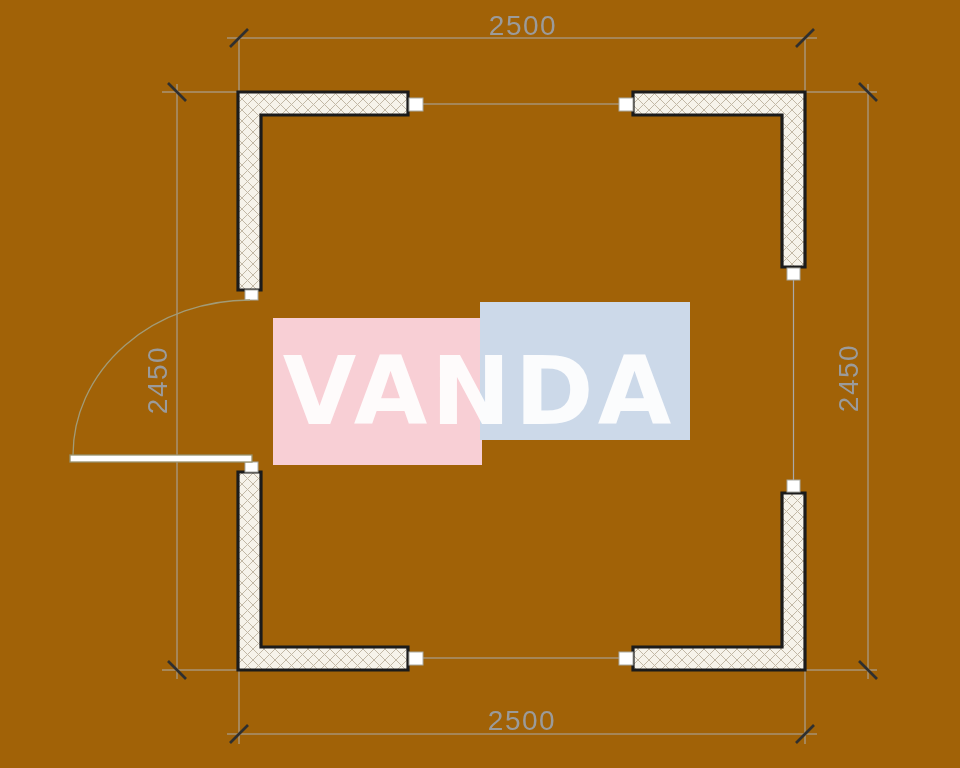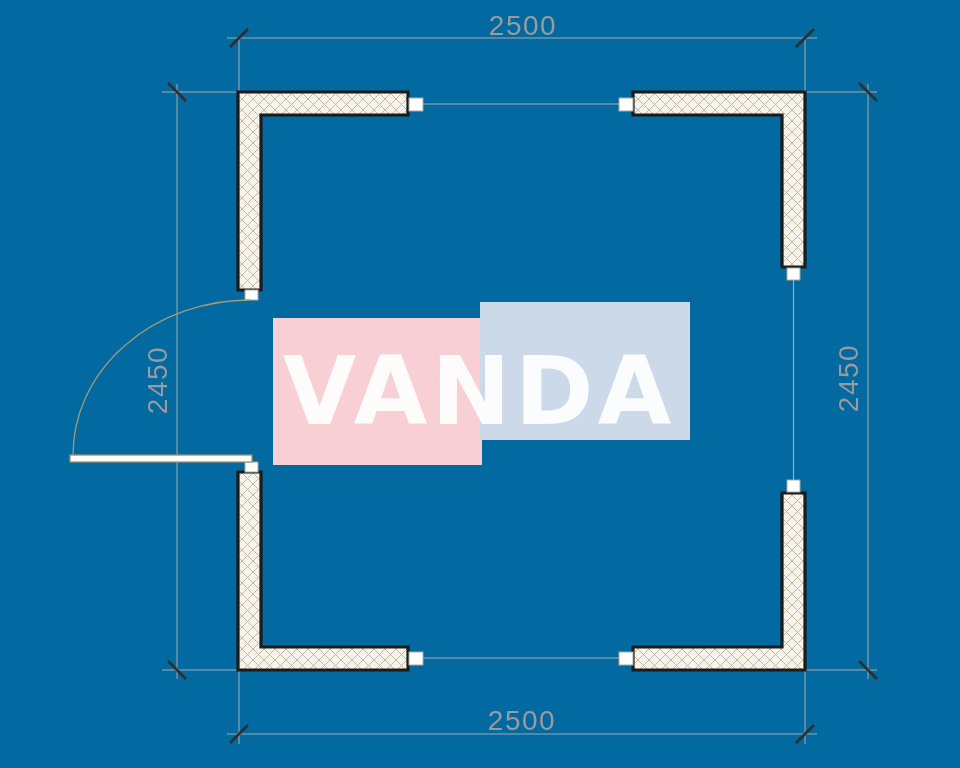--- a/index.html
+++ b/index.html
@@ -4,21 +4,21 @@
 <style>
   html, body {
     margin: 0;
     padding: 0;
     background: #ffffff;
   }
   .page {
     position: relative;
     width: 960px;
     height: 768px;
-    background: #0369a1;
+    background: #a16207;
     overflow: hidden;
     font-family: "Liberation Sans", "DejaVu Sans", sans-serif;
   }
   svg { display: block; }
   .dim-text {
     font-family: "Liberation Sans", "DejaVu Sans", sans-serif;
     font-size: 28px;
     fill: #9b9b9b;
     letter-spacing: 1.5px;
   }

